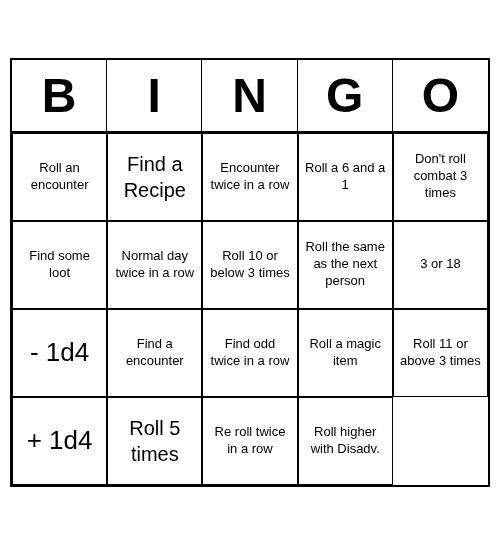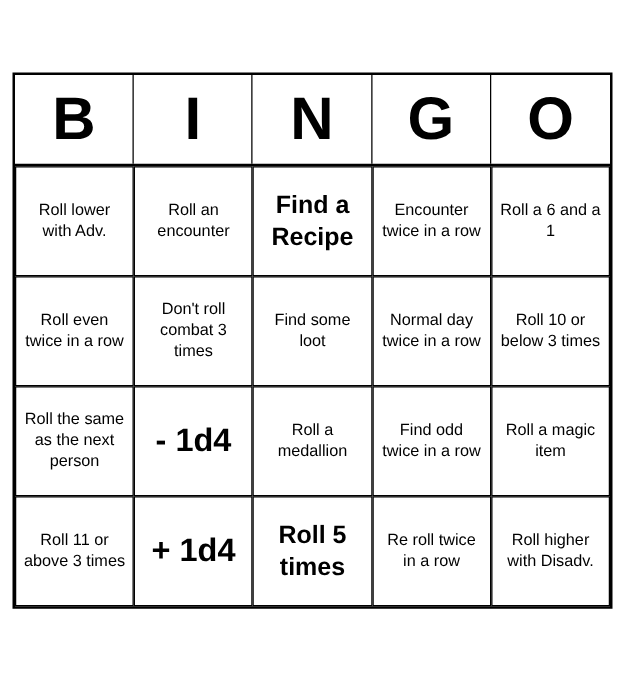--- a/index.html
+++ b/index.html
@@ -41,52 +41,51 @@
       text-align: center;
       font-size: 13px;
       line-height: 1.3;
       min-height: 88px;
       display: flex;
       align-items: center;
       justify-content: center;
     }
     .bingo-cell.bold-large {
       font-size: 20px;
-      font-weight: bold;
+      font-weight: normal;
     }
     .bingo-cell.extra-large {
       font-size: 26px;
-      font-weight: bold;
+      font-weight: normal;
     }
   </style>
 </head>
 <body>
 
 <div class="bingo-card">
   <div class="bingo-header">
   <div class="bingo-letter">B</div>
       <div class="bingo-letter">I</div>
       <div class="bingo-letter">N</div>
       <div class="bingo-letter">G</div>
       <div class="bingo-letter">O</div>
     </div>
   <div class="bingo-grid">
-  <div class="bingo-cell ">Roll lower with Adv.</div>
       <div class="bingo-cell ">Roll an encounter</div>
       <div class="bingo-cell bold-large">Find a Recipe</div>
       <div class="bingo-cell ">Encounter twice in a row</div>
       <div class="bingo-cell ">Roll a 6 and a 1</div>
-      <div class="bingo-cell ">Roll even twice in a row</div>
       <div class="bingo-cell ">Don't roll combat 3 times</div>
       <div class="bingo-cell ">Find some loot</div>
       <div class="bingo-cell ">Normal day twice in a row</div>
       <div class="bingo-cell ">Roll 10 or below 3 times</div>
       <div class="bingo-cell ">Roll the same as the next person</div>
+      <div class="bingo-cell ">3 or 18</div>
       <div class="bingo-cell extra-large">- 1d4</div>
-      <div class="bingo-cell ">Roll a medallion</div>
+      <div class="bingo-cell ">Find a encounter</div>
       <div class="bingo-cell ">Find odd twice in a row</div>
       <div class="bingo-cell ">Roll a magic item</div>
       <div class="bingo-cell ">Roll 11 or above 3 times</div>
       <div class="bingo-cell extra-large">+ 1d4</div>
       <div class="bingo-cell bold-large">Roll 5 times</div>
       <div class="bingo-cell ">Re roll twice in a row</div>
       <div class="bingo-cell ">Roll higher with Disadv.</div>
     </div>
 </div>
 

